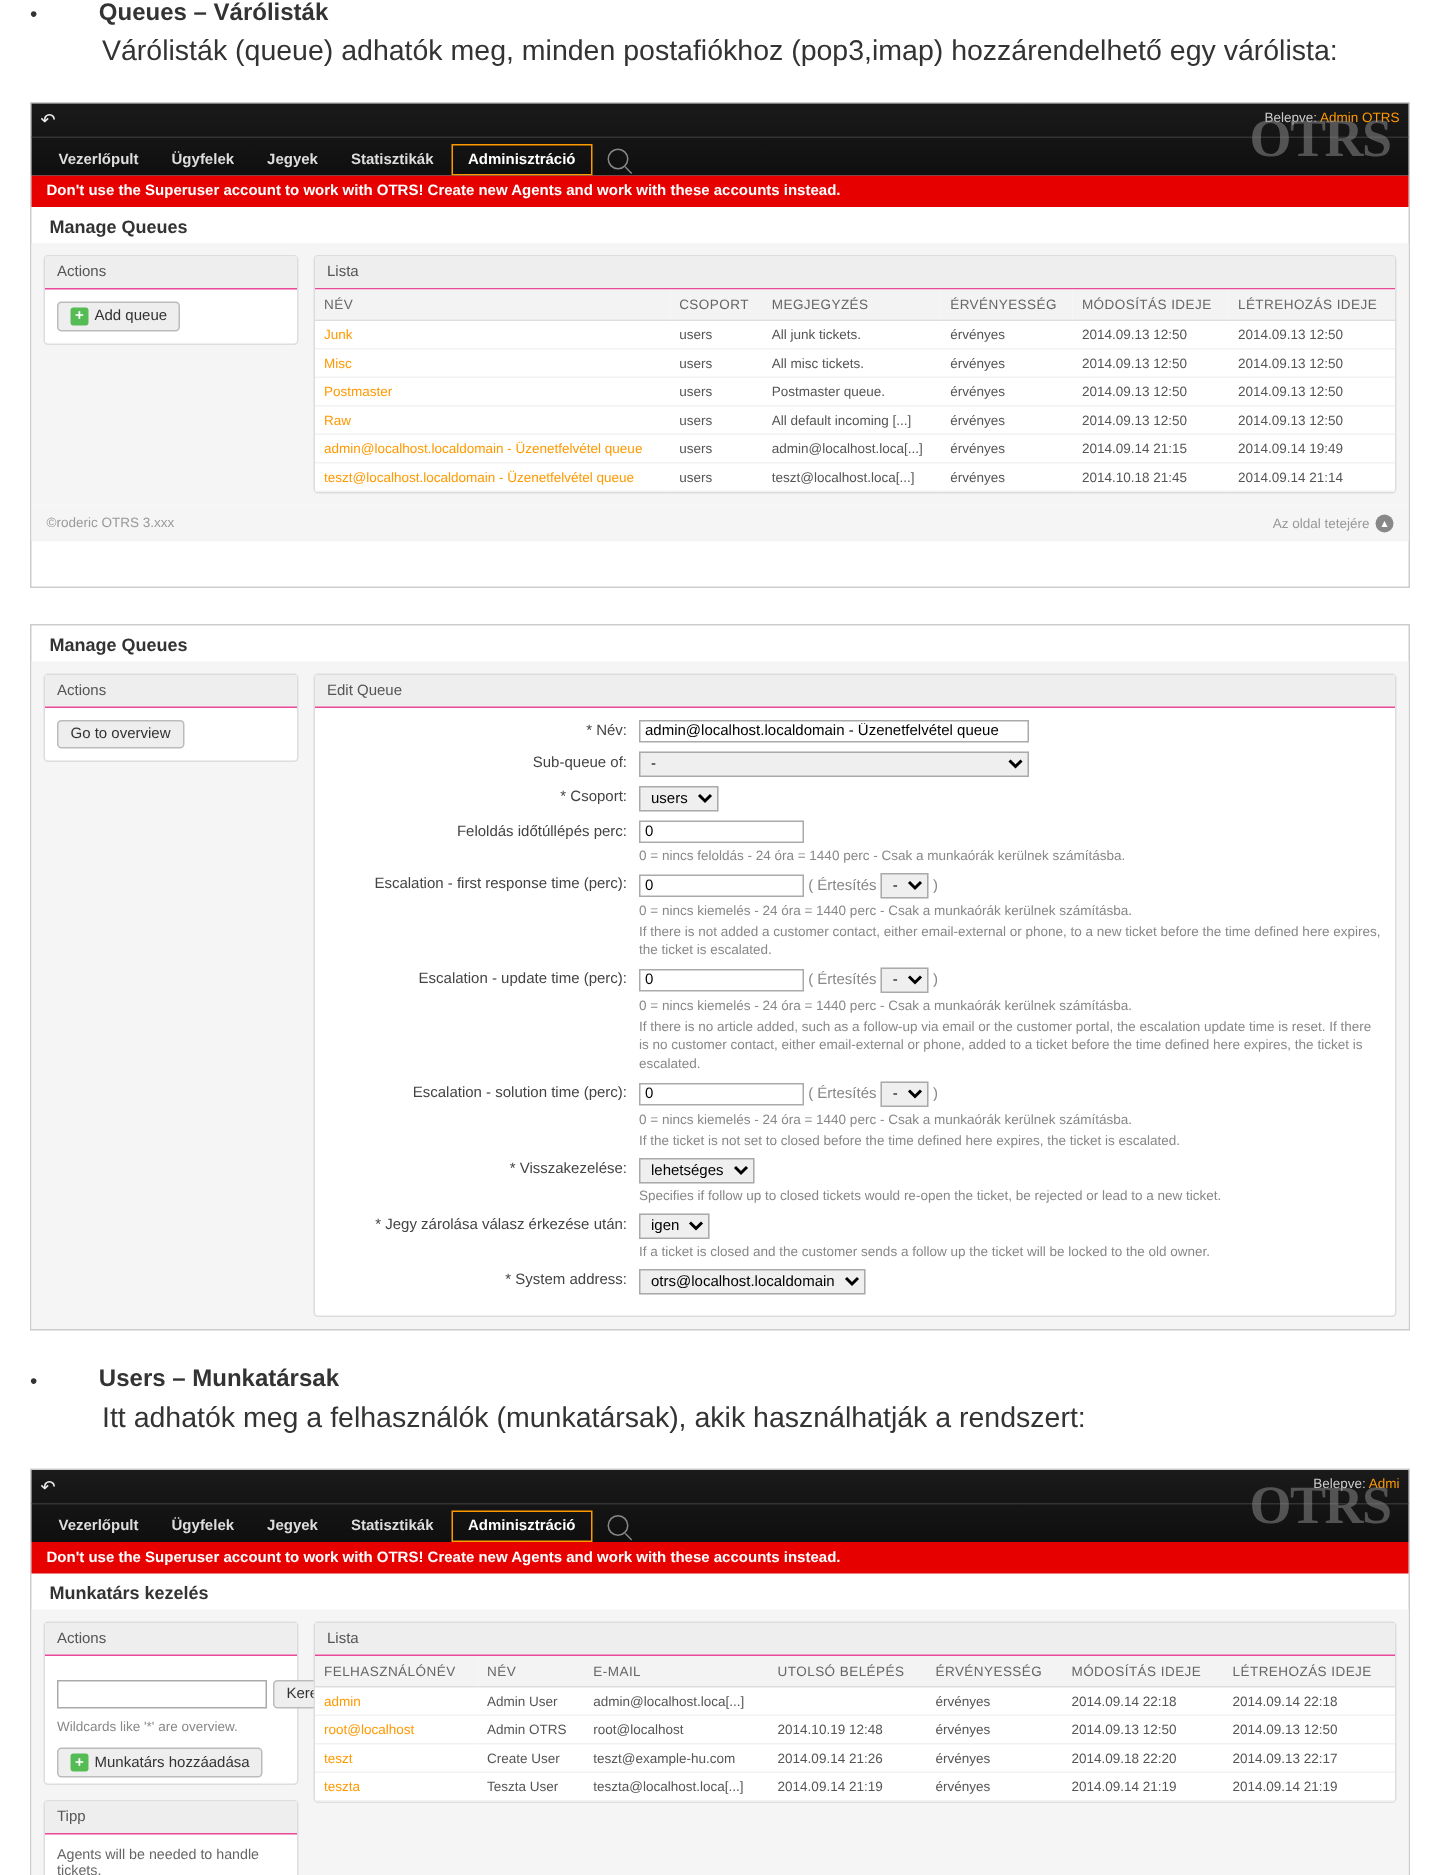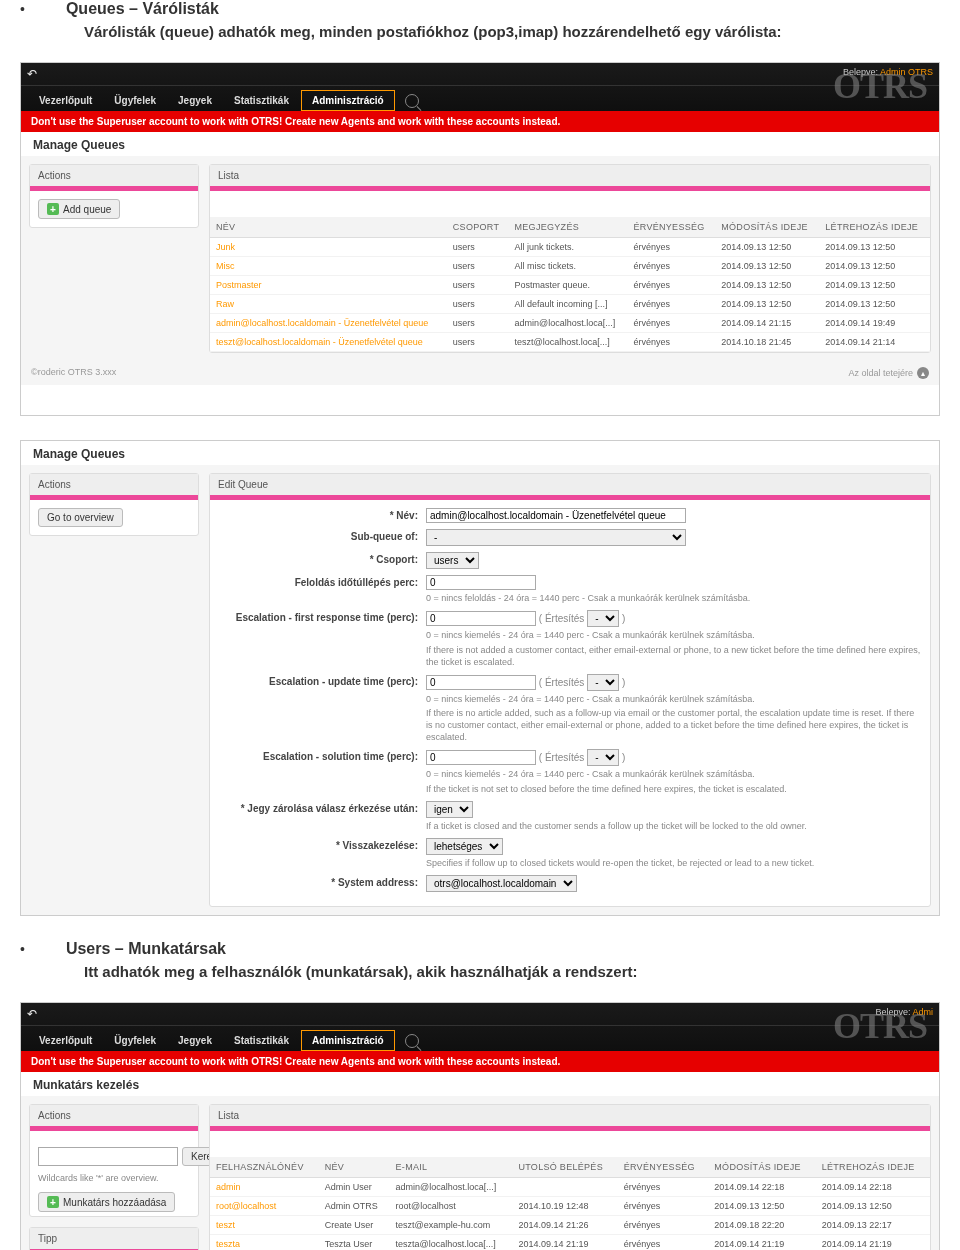--- a/index.html
+++ b/index.html
@@ -3,21 +3,21 @@
 <meta charset="utf-8">
 <style>
   * { margin:0; padding:0; box-sizing:border-box; font-family: Arial, Helvetica, sans-serif; }
   body { background:#fff; font-size:11px; color:#333; width:960px; }
 
   .doc { padding:0 20px 20px; }
   .doc-section { margin-bottom:20px; }
   .doc-bullet { display:flex; align-items:flex-start; gap:12px; margin-bottom:4px; }
   .doc-bullet .dot { font-size:14px; line-height:18px; }
   .doc-bullet .title { font-size:16px; font-weight:bold;margin-left:29px; }
-  .doc-desc { font-size:15px; margin-left:64px; margin-bottom:6px; line-height:1.35; text-align:justify;font-weight:bold; }
+  .doc-desc { font-size:19px; margin-left:48px; margin-bottom:6px; line-height:1.35; text-align:justify; }
 
   .shot { border:1px solid #ccc; margin:0 0 24px 0; background:#fff; }
 
   .otrs-header { background: linear-gradient(#1a1a1a,#0f0f0f); color:#eee; position:relative; height:48px; overflow:hidden; }
   .otrs-header .back { font-size:12px; padding:4px 6px; border-bottom:1px solid #333; display:flex; justify-content:space-between; }
   .otrs-header .welcome { font-size:9px; color:#ccc;padding-left:36px; }
   .otrs-header .welcome .user { color:#f90; }
   .otrs-logo { position:absolute; right:12px; top:2px; font-size:36px; font-weight:bold; letter-spacing:-1px; color:#888; opacity:.55; font-family: Georgia, serif; }
   .otrs-nav { display:flex; align-items:center; padding:4px 8px 0; gap:2px; }
   .otrs-nav .tab { color:#ddd; padding:4px 10px; font-size:10px; font-weight:bold; cursor:pointer; }
@@ -26,38 +26,38 @@
   .otrs-nav .search::after { content:""; position:absolute; width:6px; height:1px; background:#888; transform:rotate(45deg); right:-4px; bottom:-2px; }
 
   .otrs-warn { background:#e60000; color:#fff; font-size:10px; font-weight:bold; padding:5px 10px; }
 
   .otrs-body { display:flex; gap:10px; padding:8px; background:#f5f5f5; }
   .otrs-side { width:170px; }
   .otrs-main { flex:1; }
 
   .panel-title { font-size:12px; font-weight:bold; padding:6px 4px 4px; color:#333; }
   .panel { background:#fff; border:1px solid #ddd; border-radius:3px; }
-  .panel .hdr { background:#eee; border-bottom:5px solid #ec4899; padding:5px 8px; font-size:10px; color:#555; }
+  .panel .hdr { background:#eee; border-bottom:1px solid #ec4899; padding:5px 8px; font-size:10px; color:#555; }
   .panel .pad { padding:8px; }
 
   .btn { display:inline-flex; align-items:center; gap:4px; background:#eee; border:1px solid #bbb; border-radius:3px; padding:3px 8px; font-size:10px; color:#333; cursor:pointer; }
   .btn-add .ic { width:12px; height:12px; background:#5b5; border-radius:2px; color:#fff; display:flex; align-items:center; justify-content:center; font-weight:bold; }
 
-  table.data { width:100%; border-collapse:collapse; font-size:9px;margin-top:26px; }
+  table.data { width:100%; border-collapse:collapse; font-size:9px; }
   table.data th { text-align:left; padding:5px 6px; color:#666; font-weight:normal; border-bottom:1px solid #ddd; background:#f3f3f3; letter-spacing:.3px; }
   table.data td { padding:4px 6px; border-bottom:1px solid #f2f2f2; color:#555; }
   table.data td.link { color:#f90; cursor:pointer; }
 
   .foot { display:flex; justify-content:space-between; padding:6px 10px; font-size:9px; color:#999; background:#f5f5f5; }
   .foot .totop { display:flex; gap:4px; align-items:center; }
   .foot .circ { width:12px; height:12px; border-radius:50%; background:#888; color:#fff; display:inline-flex; align-items:center; justify-content:center; font-size:8px; }
 
   
   .form-row { display:flex; align-items:flex-start; gap:8px; margin-bottom:6px; }
-  .form-row .lbl { width:200px; text-align:right; font-size:10px; color:#444; padding-top:2px;font-weight:bold; }
+  .form-row .lbl { width:200px; text-align:right; font-size:10px; color:#444; padding-top:2px; }
   .form-row .lbl.req::before { content:"* "; }
   .form-row .fld { flex:1; font-size:10px; color:#666; }
   .form-row input[type=text] { width:260px; padding:1px 3px; font-size:10px; border:1px solid #aaa; }
   .form-row select { font-size:10px; border:1px solid #aaa; padding:1px 3px; }
   .hint { font-size:9px; color:#888; margin-top:2px; line-height:1.35; }
   .paren { color:#888; }
 
   .tipbox { font-size:9.5px; color:#666; padding:6px 2px 0; }
 
   .search-row { display:flex; gap:4px; padding:8px 0 4px; }
@@ -255,32 +255,32 @@
               <span class="lbl">Escalation - solution time (perc):</span>
               <div class="fld">
                 <input type="text" style="width: 110px;" value="0">
                 <span class="paren">( <span>Értesítés</span> <select><option>-</option></select> )</span>
                 <div class="hint">0 = nincs kiemelés - 24 óra = 1440 perc - Csak a munkaórák kerülnek számításba.</div>
                 <div class="hint">If the ticket is not set to closed before the time defined here expires, the ticket is escalated.</div>
               </div>
             </div>
 
             <div class="form-row">
+              <span class="lbl req">Visszakezelése:</span>
+              <div class="fld">
+                <select><option>lehetséges</option></select>
+                <div class="hint">Specifies if follow up to closed tickets would re-open the ticket, be rejected or lead to a new ticket.</div>
+              </div>
+            </div>
+
+            <div class="form-row">
               <span class="lbl req">Jegy zárolása válasz érkezése után:</span>
               <div class="fld">
                 <select><option>igen</option></select>
                 <div class="hint">If a ticket is closed and the customer sends a follow up the ticket will be locked to the old owner.</div>
-              </div>
-            </div>
-
-            <div class="form-row">
-              <span class="lbl req">Visszakezelése:</span>
-              <div class="fld">
-                <select><option>lehetséges</option></select>
-                <div class="hint">Specifies if follow up to closed tickets would re-open the ticket, be rejected or lead to a new ticket.</div>
               </div>
             </div>
 
             <div class="form-row">
               <span class="lbl req">System address:</span>
               <div class="fld"><select><option>otrs@localhost.localdomain</option></select></div>
             </div>
 
           </div>
         </div>

